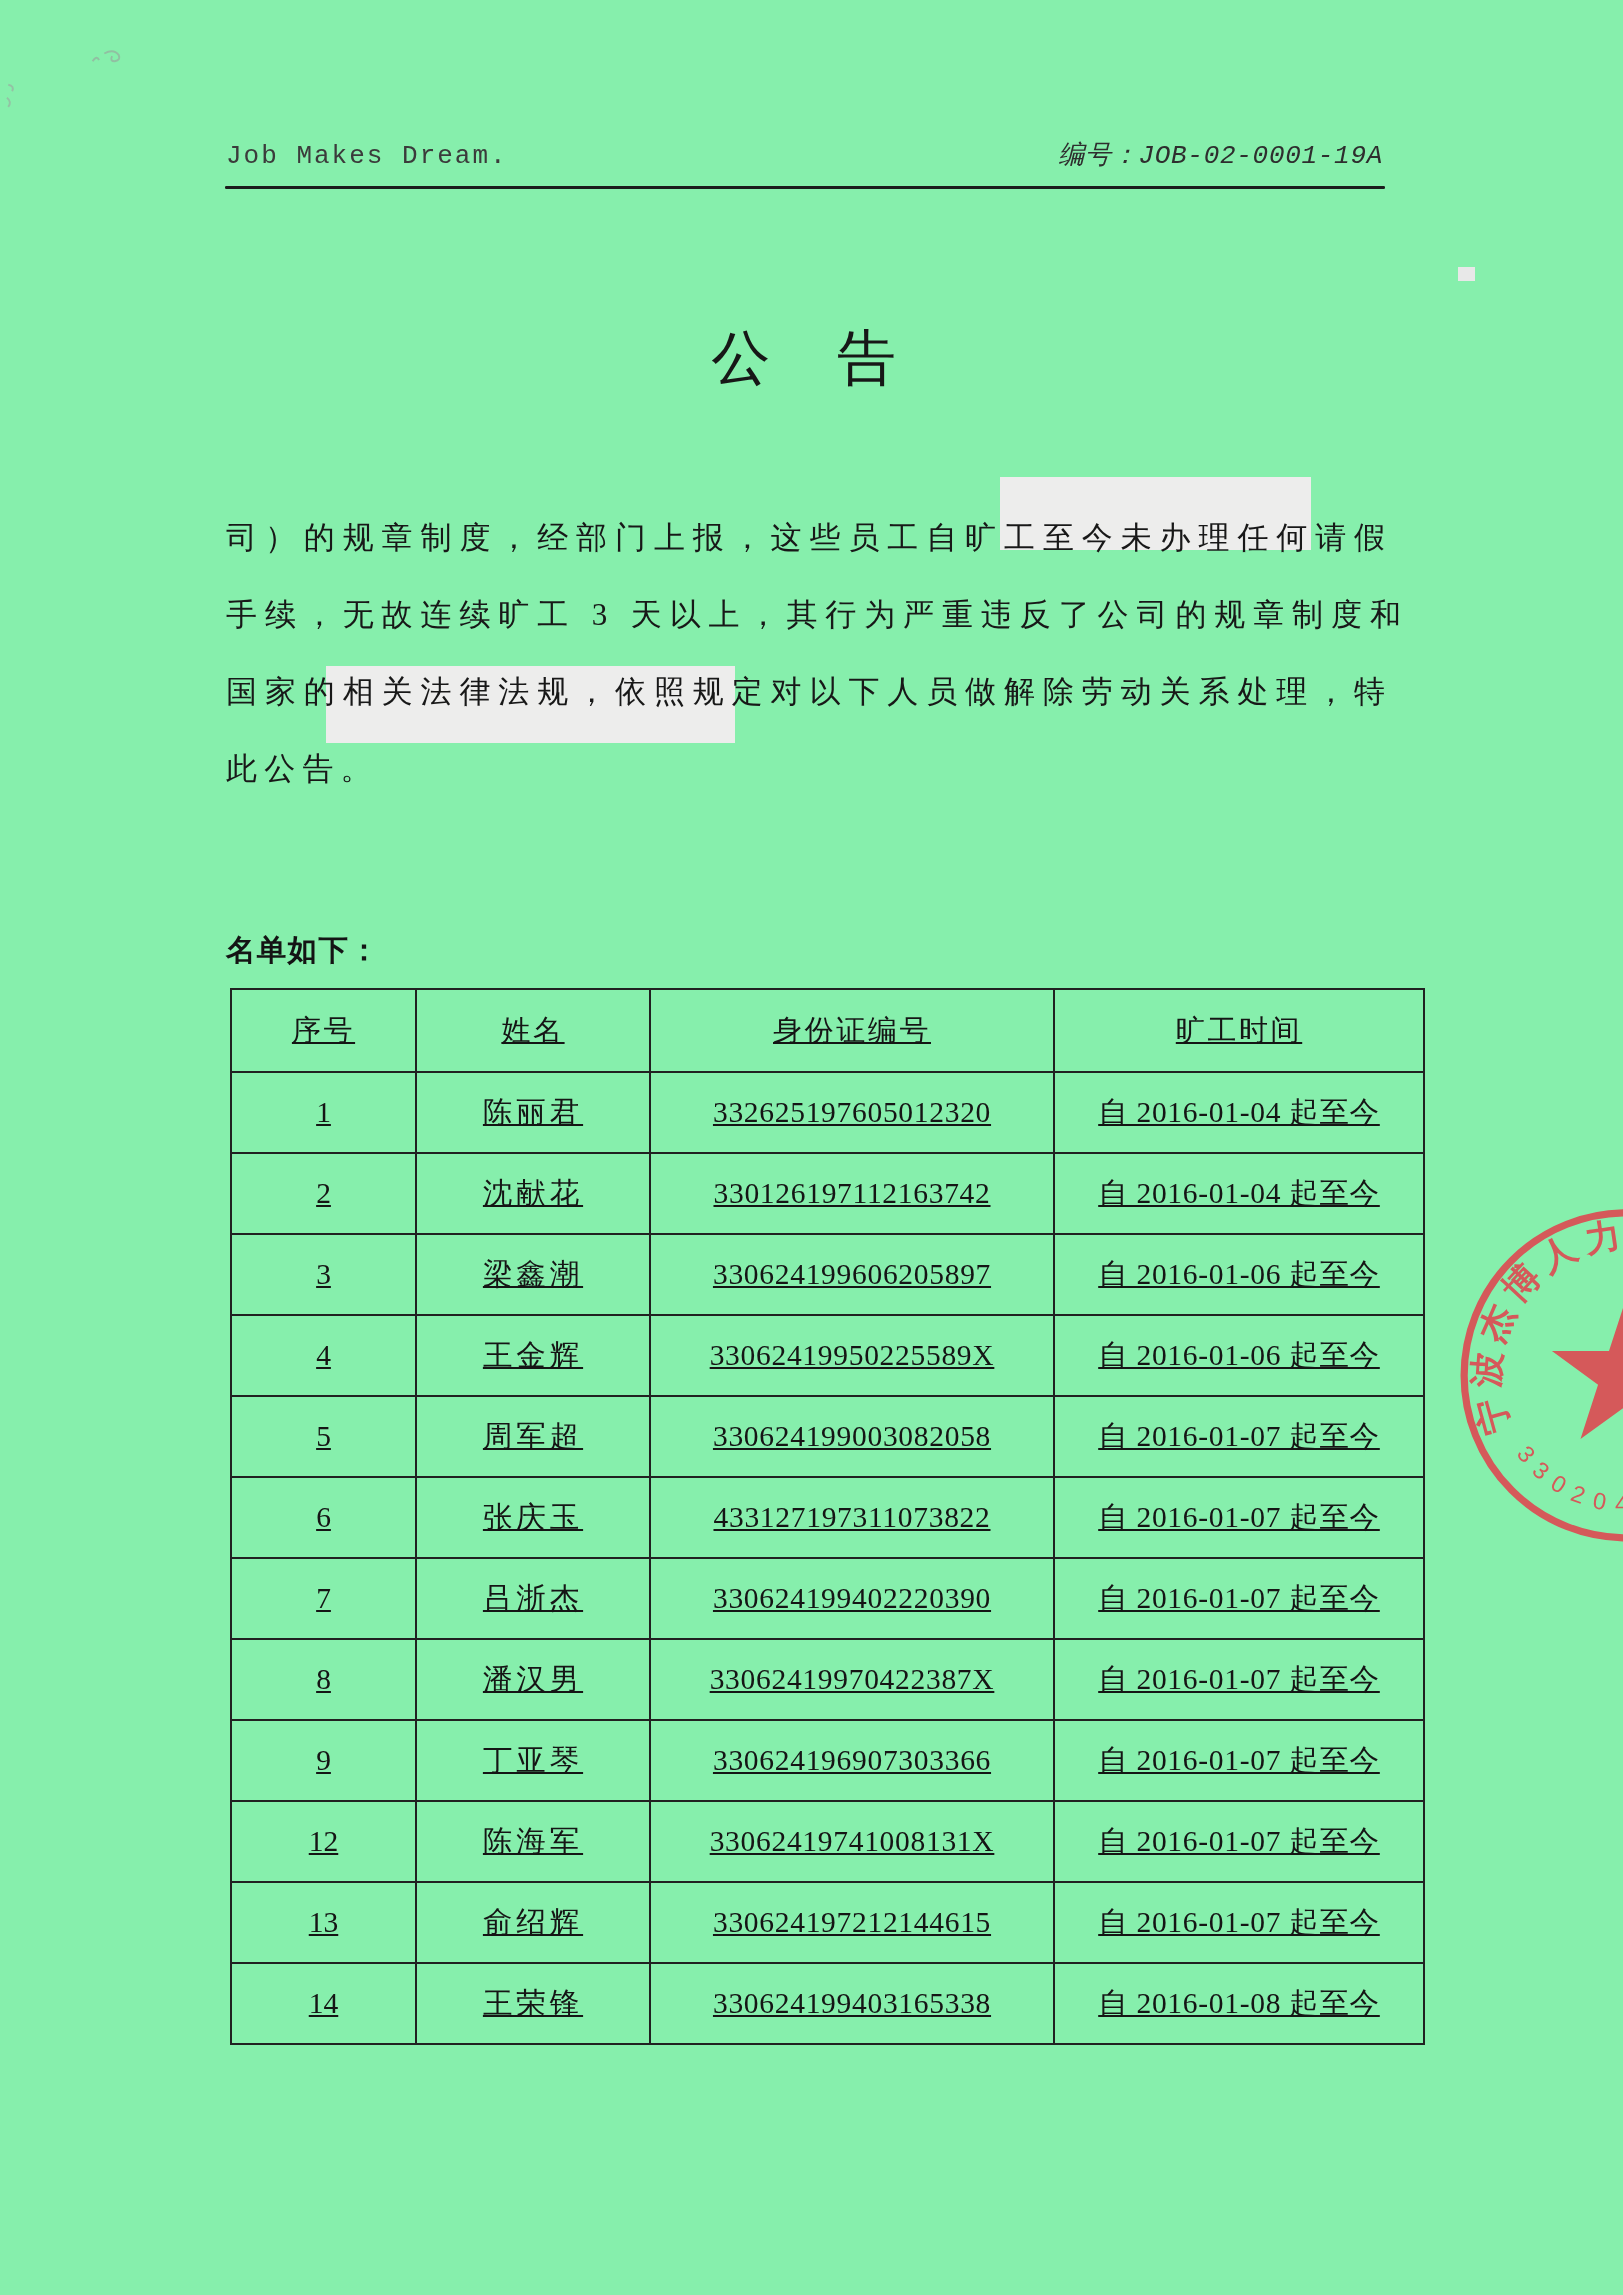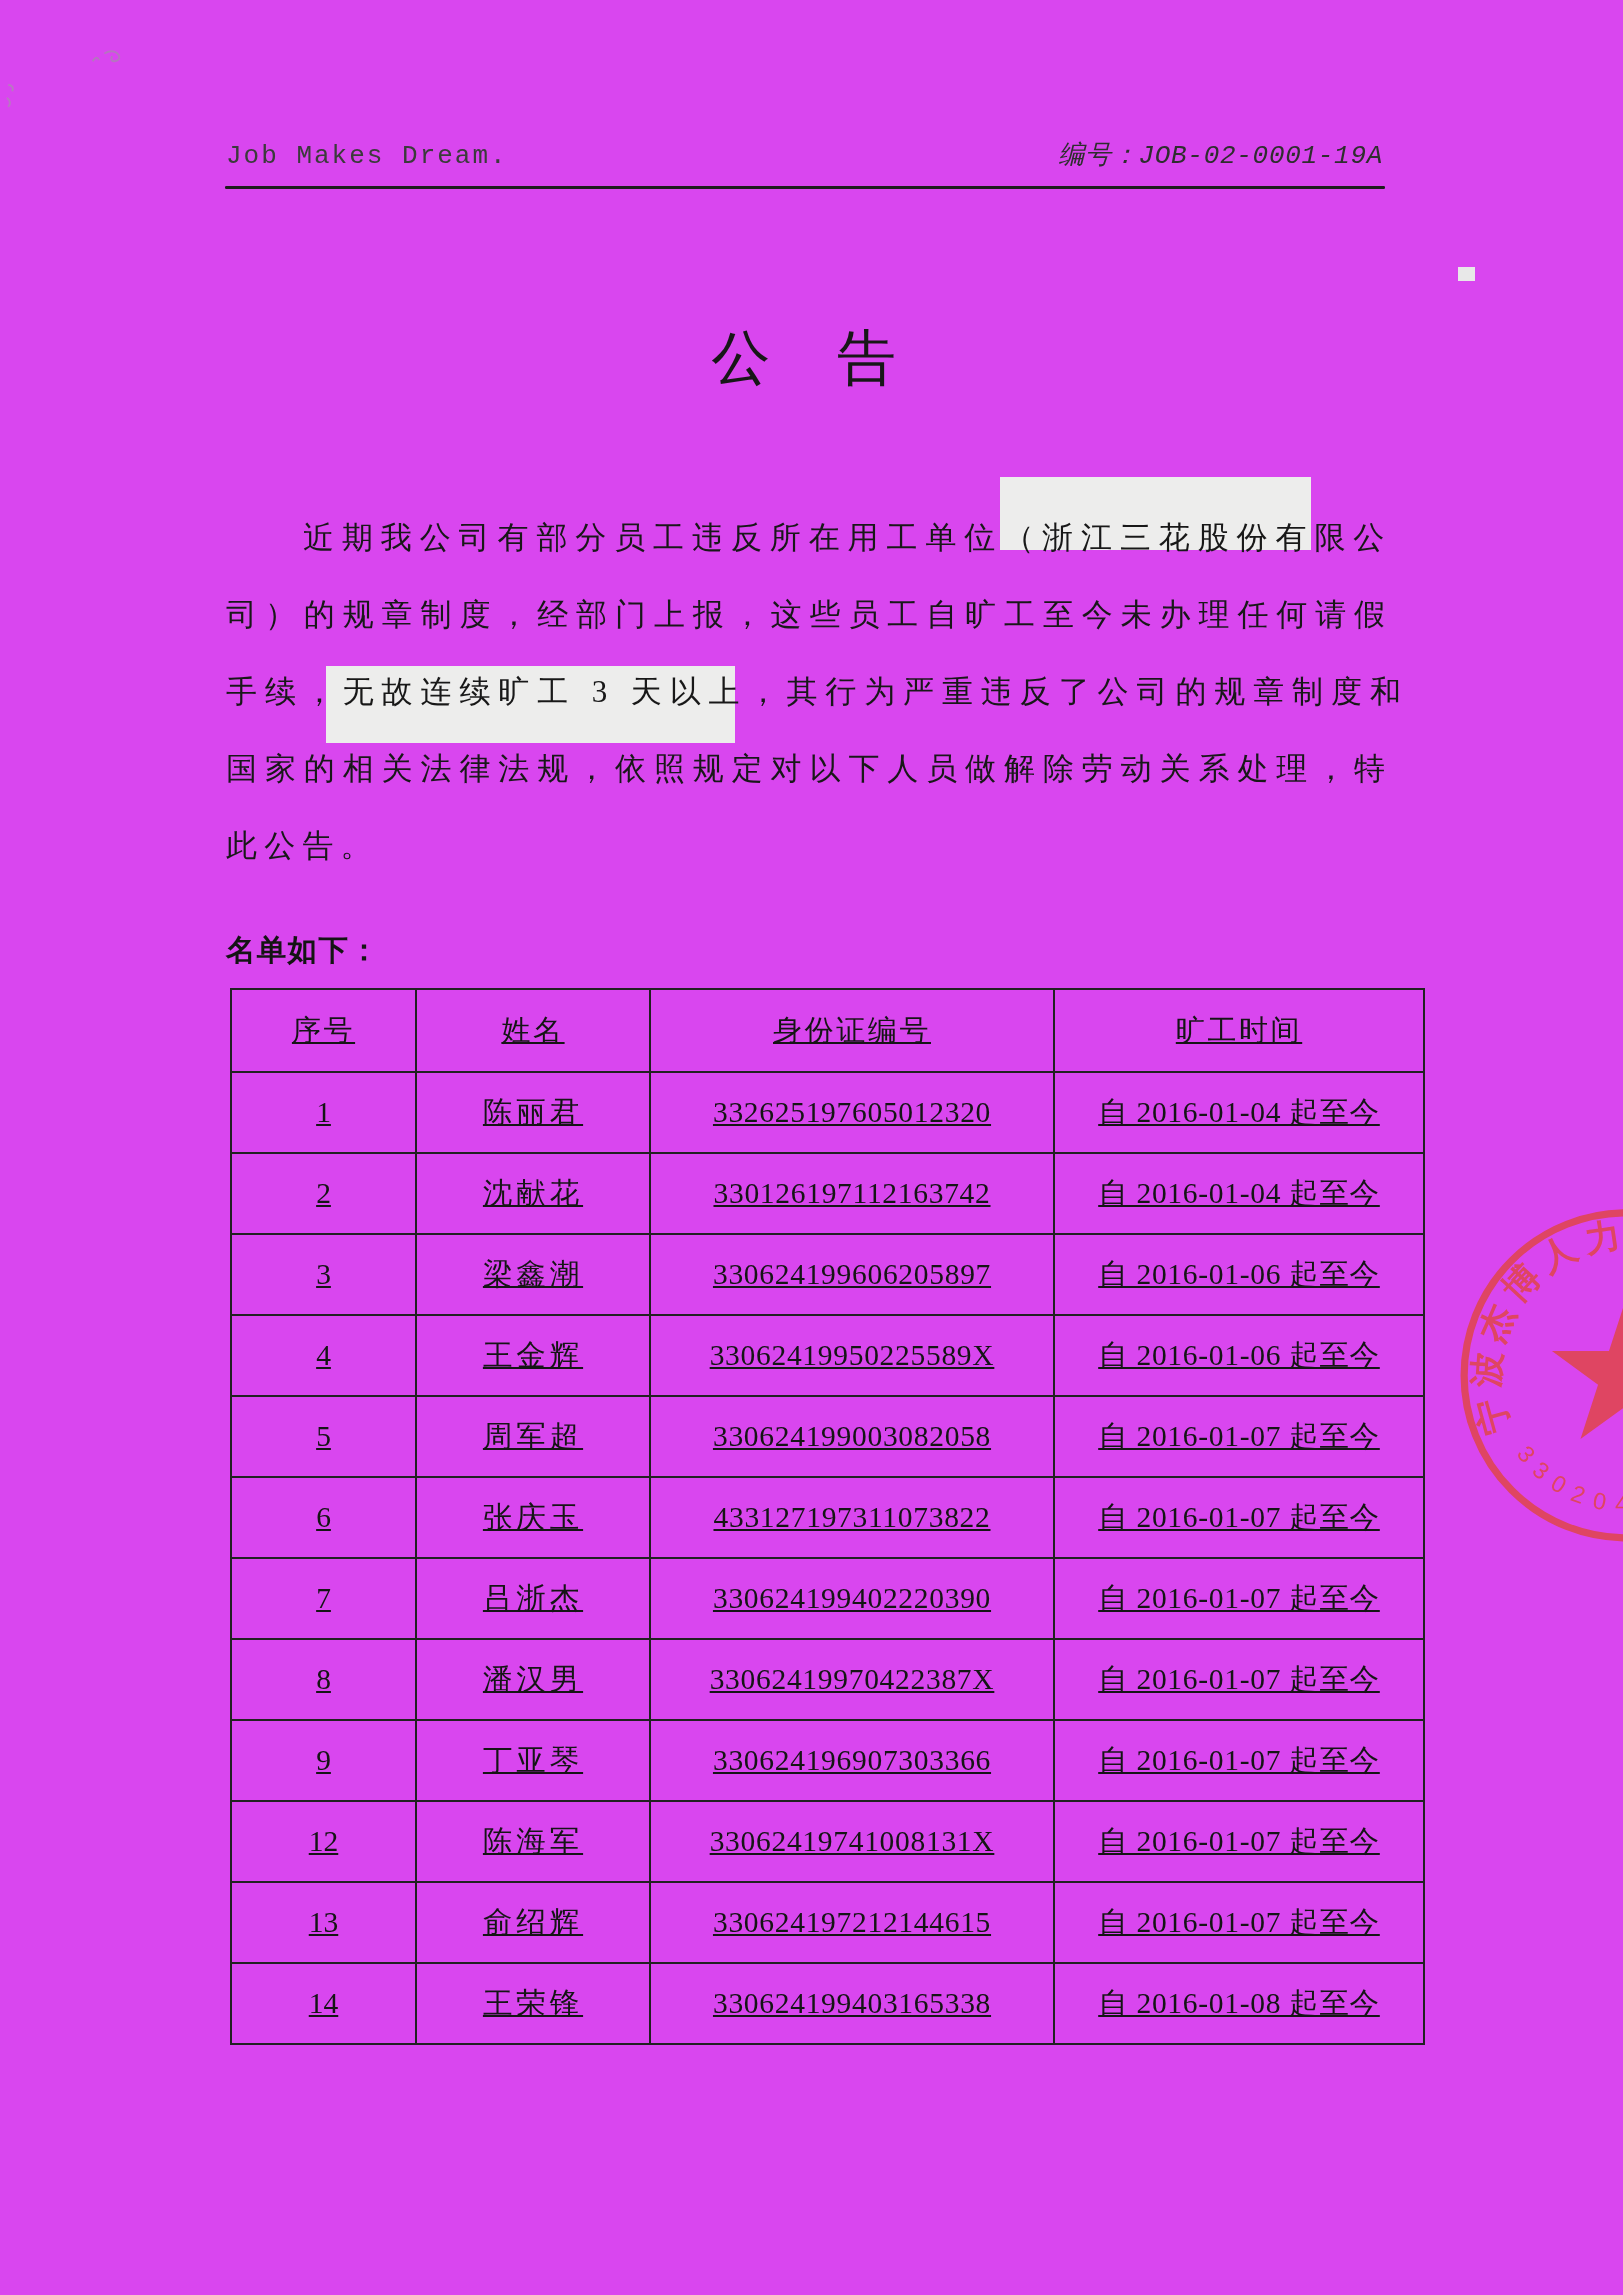--- a/index.html
+++ b/index.html
@@ -1,19 +1,19 @@
 <!DOCTYPE html>
 <html style="font-size:10.5px"><head>
 <meta charset="utf-8">
 <style>
   html,body{margin:0;padding:0;background:#8a8a8a;}
   .page{
     position:relative;
     width:1623px;height:2295px;
-    background:#d946ef;
+    background:#86efac;
     overflow:hidden;
     font-family:"Liberation Serif","DejaVu Serif",serif;
     color:#1a1a1a;
   }
   
   .scan-shade{position:absolute;background:#ededec;z-index:0;}
   .pencil-mark{position:absolute;z-index:0;opacity:.55;}
 
   .header-row{
     position:absolute;left:226px;top:137px;width:1157px;
@@ -98,21 +98,20 @@
 
   <div class="header-row">
     <span class="slogan">Job Makes Dream.</span>
     <span class="doc-no">编号：JOB-02-0001-19A</span>
   </div>
   <div class="header-rule"></div>
 
   <div class="doc-title">公　告</div>
 
   <div class="paragraph">
-      <div class="para-line indent">近期我公司有部分员工违反所在用工单位（浙江三花股份有限公</div>
       <div class="para-line">司）的规章制度，经部门上报，这些员工自旷工至今未办理任何请假</div>
       <div class="para-line">手续，无故连续旷工 3 天以上，其行为严重违反了公司的规章制度和</div>
       <div class="para-line">国家的相关法律法规，依照规定对以下人员做解除劳动关系处理，特</div>
       <div class="para-line last">此公告。</div>
     </div>
 
   <div class="list-label">名单如下：</div>
 
   <table class="roster">
     <colgroup>

